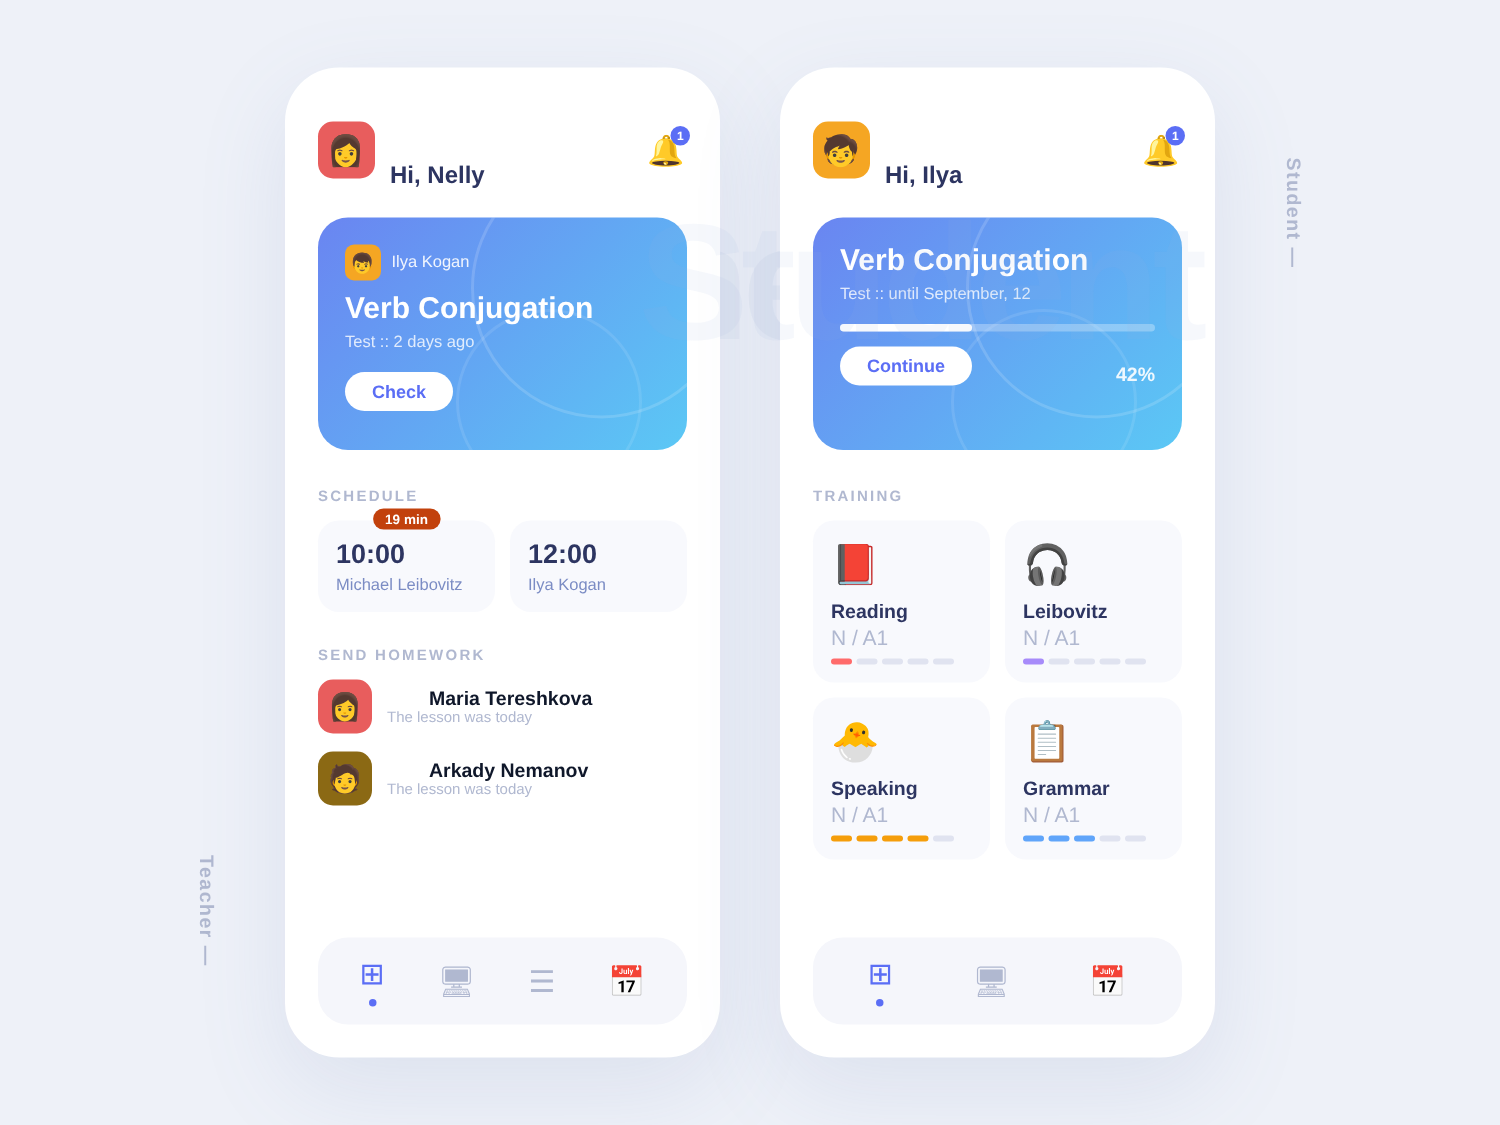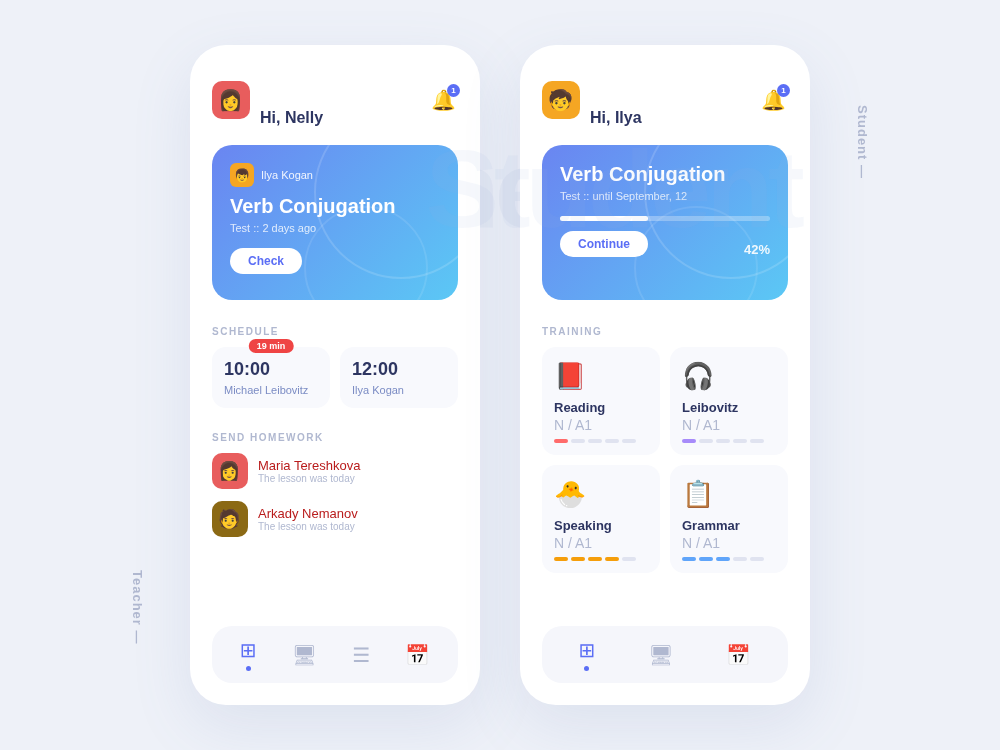--- a/index.html
+++ b/index.html
@@ -233,21 +233,21 @@
     }
     .schedule-name {
       font-size: 11px;
       color: #7b8cc4;
     }
     .schedule-badge {
       position: absolute;
       top: -8px;
       left: 50%;
       transform: translateX(-50%);
-      background: #ef4444;
+      background: #c2410c;
       color: #fff;
       font-size: 9px;
       font-weight: 700;
       border-radius: 10px;
       padding: 2px 8px;
     }
 
     
     .homework-list {
       display: flex;
@@ -267,22 +267,23 @@
       font-size: 18px;
       display: flex;
       align-items: center;
       justify-content: center;
       flex-shrink: 0;
     }
     .hw-avatar.a1 { background: #e85d5d; }
     .hw-avatar.a2 { background: #8b6914; }
     .hw-name {
       font-size: 13px;
-      font-weight: 400;
-      color: #b91c1c;
+      font-weight: 700;
+      color: #0f172a;
+      margin-left: 28px;
     }
     .hw-sub {
       font-size: 10px;
       color: #b0b8d0;
     }
 
     
     .bottom-nav {
       margin-top: auto;
       background: #f5f6fb;

